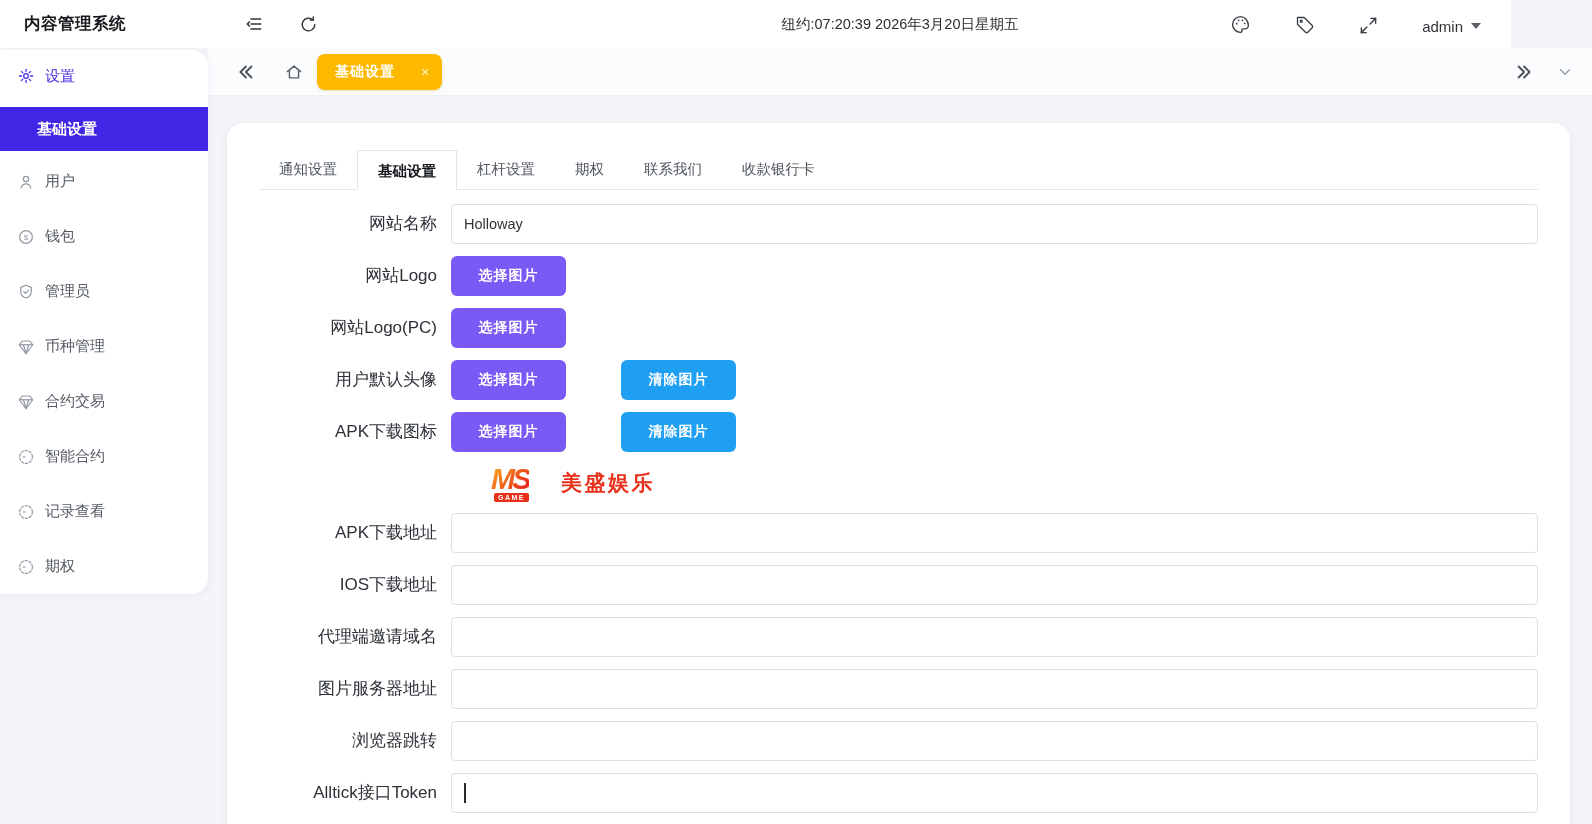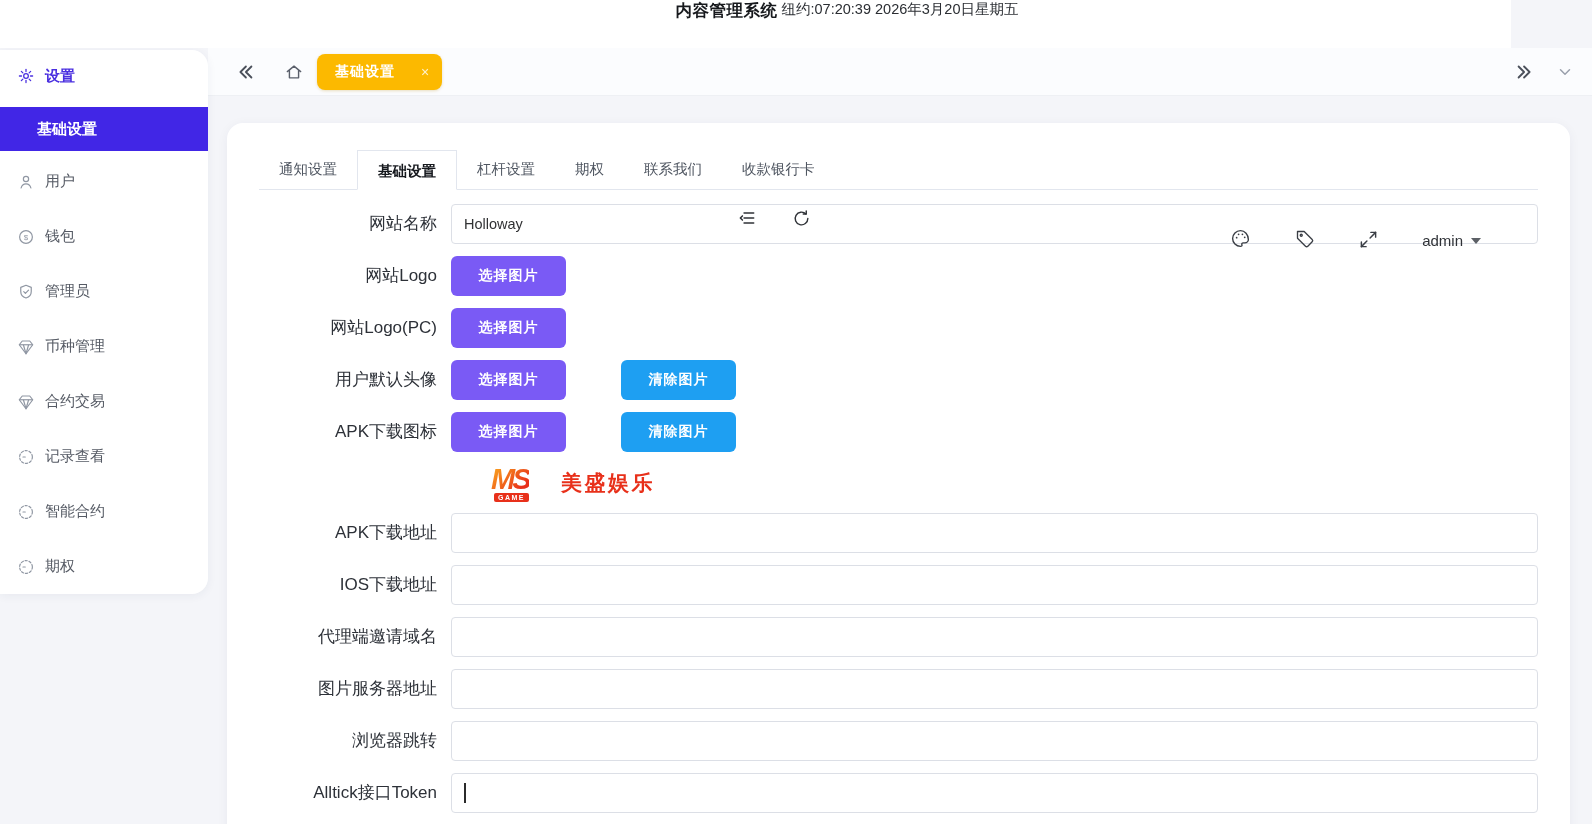--- a/index.html
+++ b/index.html
@@ -5,40 +5,40 @@
   * { margin:0; padding:0; box-sizing:border-box; }
   html,body { width:1592px; height:824px; overflow:hidden; }
   body {
     font-family:"Liberation Sans","DejaVu Sans",sans-serif;
     background:#f4f5f9; color:#303133; font-size:14px; position:relative;
   }
   svg { display:block; }
 
   
   .navbar { position:absolute; left:0; top:0; width:1511px; height:48px;
-    background:#ffffff; display:flex; align-items:center; z-index:5;flex-direction:column; }
+    background:#ffffff; display:flex; align-items:center; z-index:5; }
   .navbar .logo-zone { width:208px; padding-left:24px; flex:0 0 208px; }
   .app-title { font-size:16.5px; font-weight:700; color:#17191d; letter-spacing:.5px; }
   .nav-left-icons { display:flex; align-items:center; gap:35px; margin-left:36px; }
   .icon-btn { cursor:pointer; display:flex; align-items:center; justify-content:center; }
   .nav-clock { position:absolute; left:208px; width:1384px; text-align:center;
     font-size:14.5px; color:#2b2e33; pointer-events:none; }
   .nav-right { margin-left:auto; display:flex; align-items:flex-end; gap:44px; padding-right:30px; position:relative; z-index:2; }
   .admin-box { display:flex; align-items:center; gap:8px; cursor:pointer; }
   .admin-name { font-size:15px; color:#2f3237; }
   .caret-down { width:0; height:0; border-left:5px solid transparent; border-right:5px solid transparent; border-top:6px solid #5c6066; }
 
   
   .sidebar { position:absolute; left:0; top:50px; width:208px; height:544px;
     background:#ffffff; border-radius:0 16px 16px 0;
     box-shadow:0 2px 10px rgba(40,45,80,.06); z-index:4; }
   .menu-item { height:55px; display:flex; align-items:center; padding-left:17px;
     cursor:pointer; color:#555a64; font-size:15px; }
   .menu-item .mi-icon { width:18px; height:18px; margin-right:10px; flex:0 0 18px; color:#9097a3; }
-  .menu-item.parent { height:52px; color:#4a2fe0; font-weight:700; }
+  .menu-item.parent { height:52px; color:#4a2fe0; font-weight:400; }
   .menu-item.parent .mi-icon { color:#4a2fe0; }
   .menu-item.active-child { height:44px; margin:5px 0 3px 0; padding-left:37px;
     background:#4126e6; color:#ffffff; font-weight:600; border-radius:0; }
 
   
   .tagsbar { position:absolute; left:208px; top:48px; width:1384px; height:48px;
     background:#fbfcfe; border-bottom:1px solid #eef0f4; display:flex; align-items:center; }
   .tagsbar .chev { color:#4a4f5a; }
   .chev-left { margin-left:26px; }
   .home-btn { margin:0 13px 0 28px; color:#5a5f6b; }
@@ -218,31 +218,31 @@
     <span>合约交易</span>
   </div>
 
   <div class="menu-item">
     <span class="mi-icon">
       <svg width="18" height="18" viewBox="0 0 24 24" fill="none" stroke="currentColor" stroke-width="1.6" stroke-linecap="round">
         <circle cx="12" cy="12" r="8.5" stroke-dasharray="3 2.4"></circle>
           <polyline points="8 12 11 12"></polyline>
       </svg>
     </span>
-    <span>记录查看</span>
+    <span>智能合约</span>
   </div>
 
   <div class="menu-item">
     <span class="mi-icon">
       <svg width="18" height="18" viewBox="0 0 24 24" fill="none" stroke="currentColor" stroke-width="1.6" stroke-linecap="round">
         <circle cx="12" cy="12" r="8.5" stroke-dasharray="3 2.4"></circle>
           <polyline points="8 12 11 12"></polyline>
       </svg>
     </span>
-    <span>智能合约</span>
+    <span>记录查看</span>
   </div>
 
   <div class="menu-item">
     <span class="mi-icon">
       <svg width="18" height="18" viewBox="0 0 24 24" fill="none" stroke="currentColor" stroke-width="1.6" stroke-linecap="round">
         <circle cx="12" cy="12" r="8.5" stroke-dasharray="3 2.4"></circle>
           <polyline points="8 12 11 12"></polyline>
       </svg>
     </span>
     <span>期权</span>

